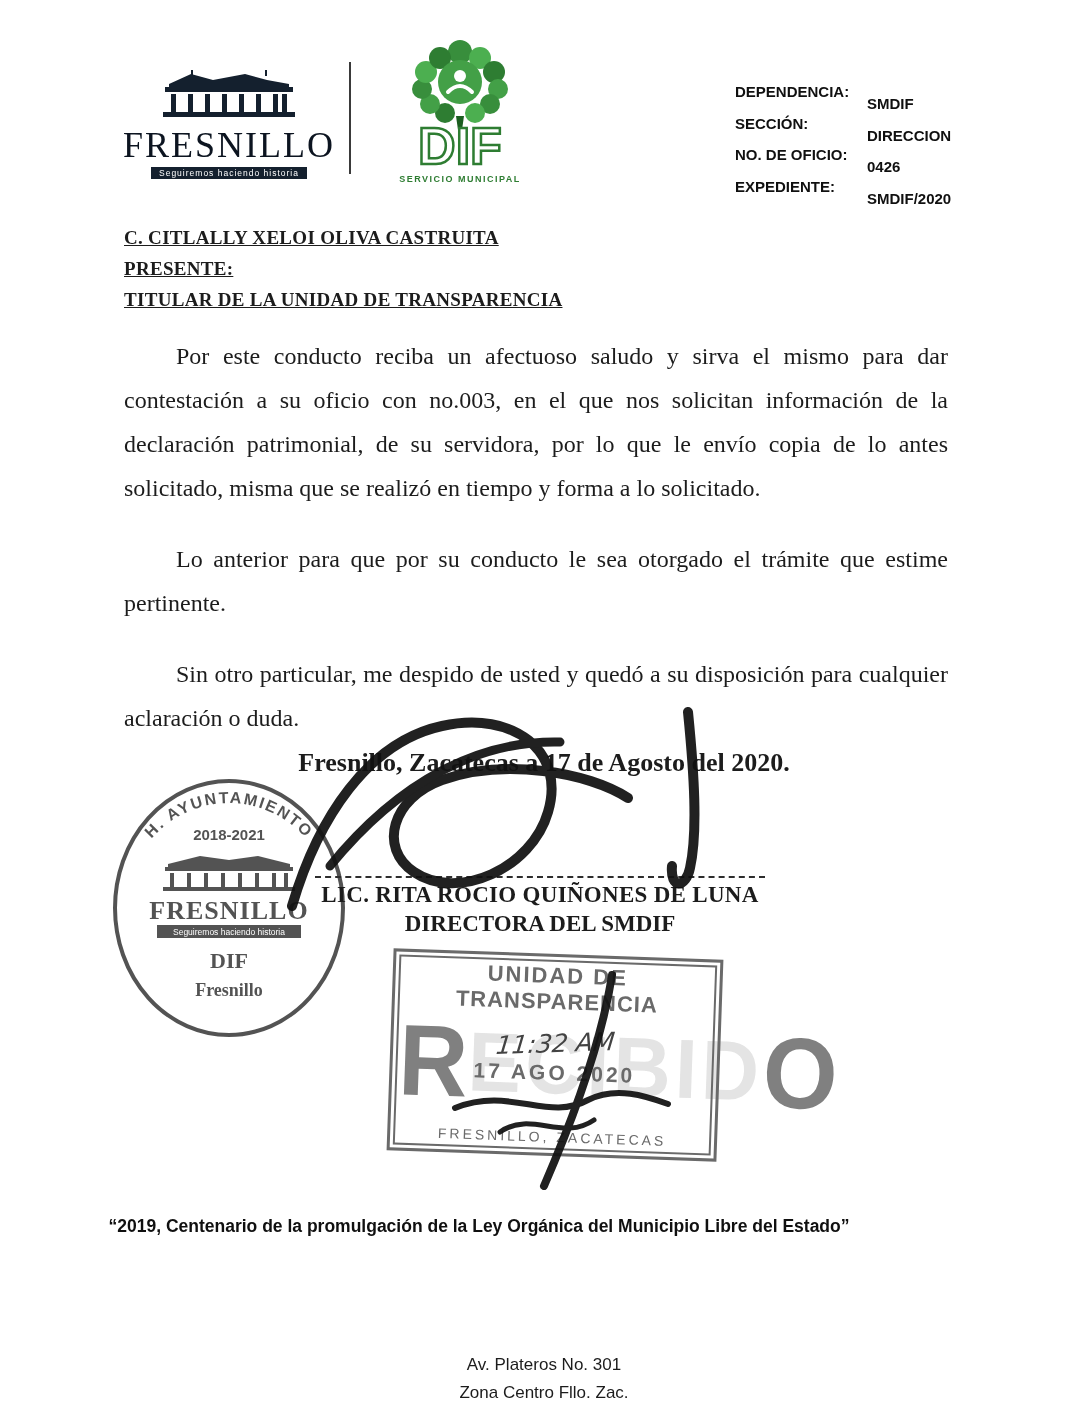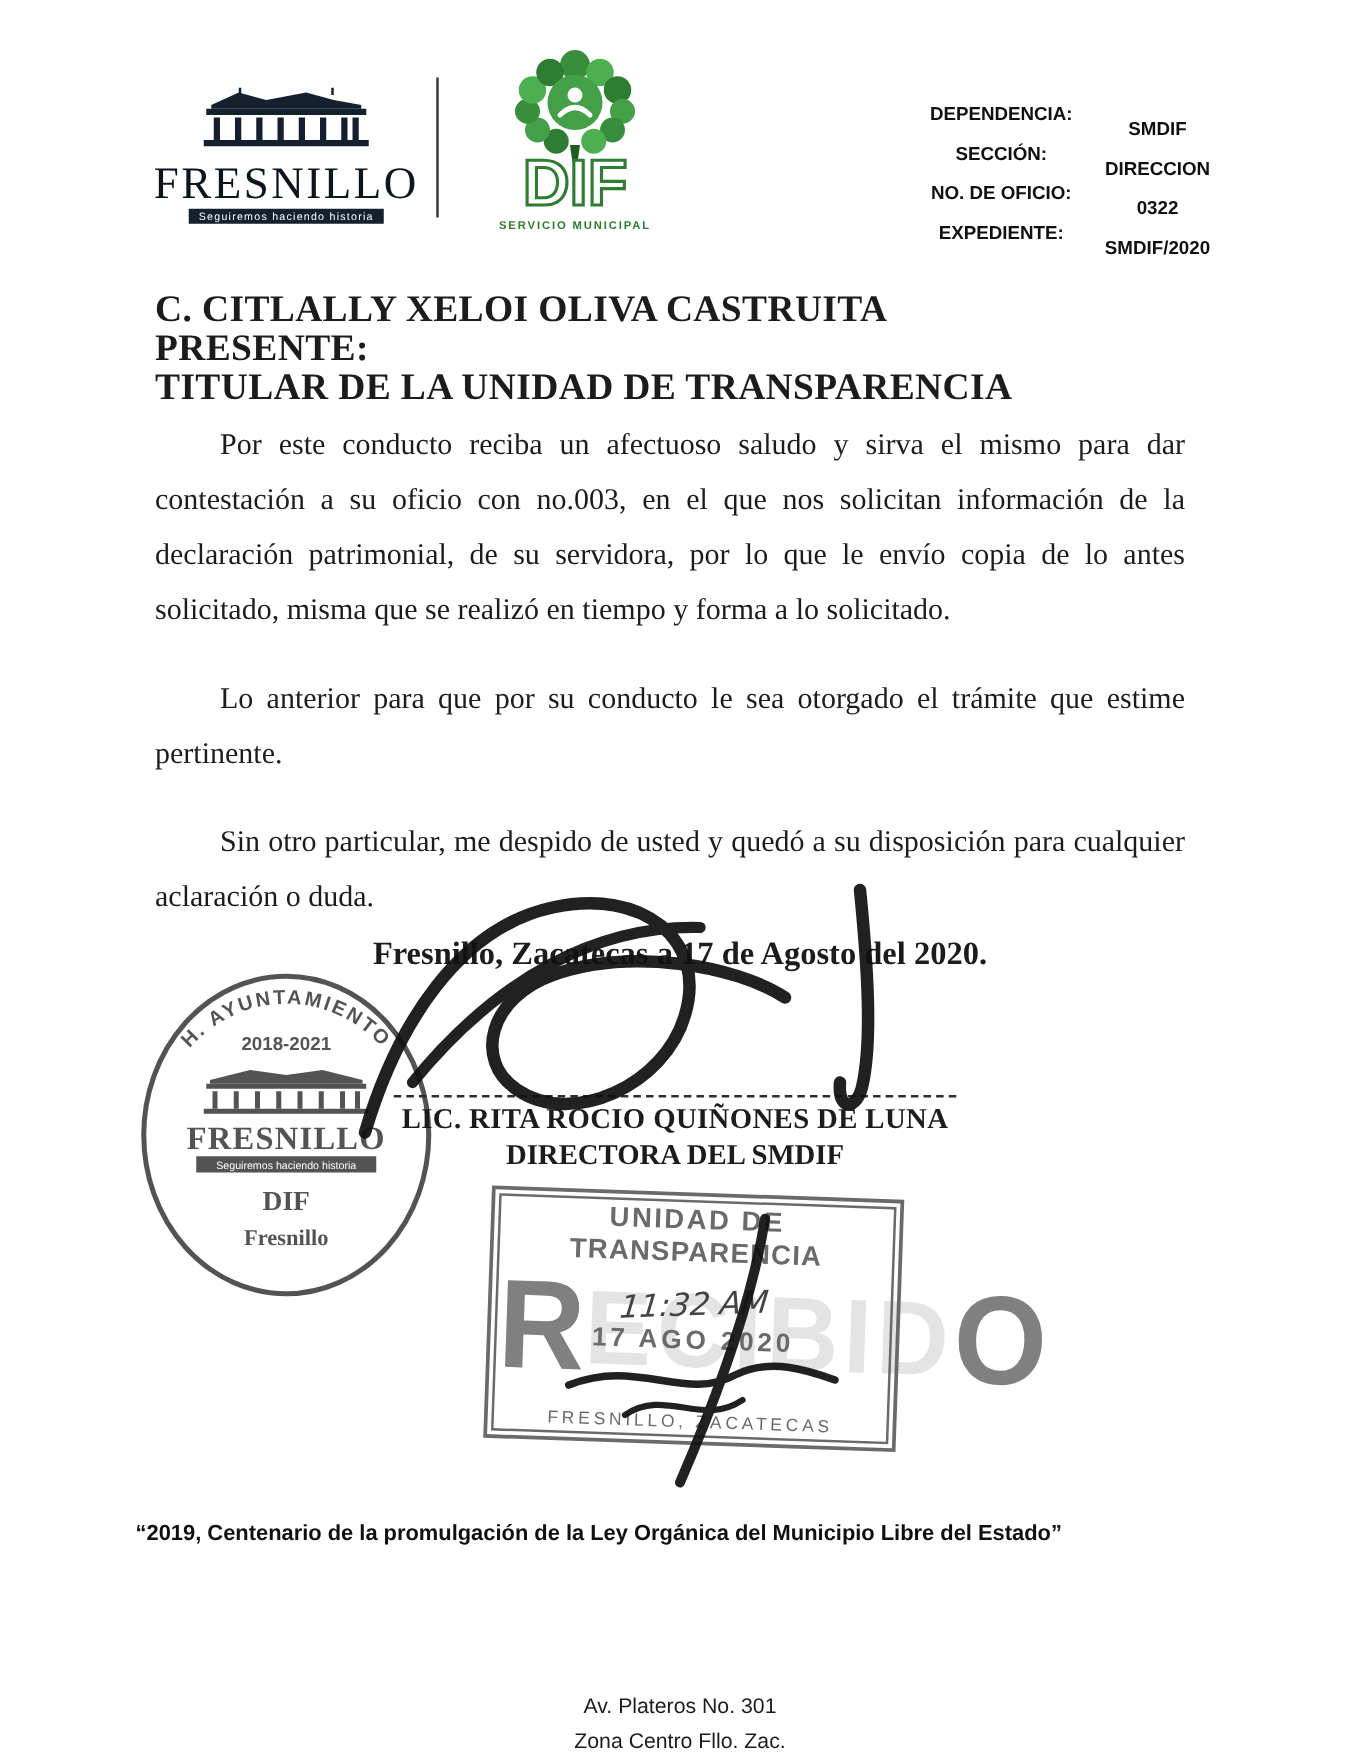--- a/index.html
+++ b/index.html
@@ -11,25 +11,25 @@
   .logo-fresnillo{position:absolute;left:116px;top:70px;width:226px;text-align:center;}
   .logo-fresnillo .name{font-size:36px;letter-spacing:2px;color:#0c1420;line-height:34px;}
   .logo-fresnillo .slogan{display:inline-block;margin-top:2px;background:#14202e;color:#fff;
     font-family:"Liberation Sans",sans-serif;font-size:8.5px;letter-spacing:1px;padding:1px 8px;}
   .header-divider{position:absolute;left:349px;top:62px;width:2px;height:112px;background:#3a3a3a;}
   .logo-dif{position:absolute;left:378px;top:34px;width:164px;text-align:center;}
   .logo-dif .subtitle{font-family:"Liberation Sans",sans-serif;font-size:9px;letter-spacing:1.5px;
     color:#2e7d32;font-weight:bold;margin-top:-4px;}
   .meta-block{position:absolute;left:735px;top:82px;width:250px;
     font-family:"Liberation Sans",sans-serif;font-size:15px;font-weight:bold;color:#101010;}
-  .meta-row{display:flex;line-height:19.5px;text-align:center;}
+  .meta-row{display:flex;line-height:19.5px;}
   .meta-row .lbl{width:132px;}
   .meta-row .val{flex:1;margin-top:12px;}
   
-  .recipient{position:absolute;left:124px;top:232px;font-weight:bold;font-size:30px;line-height:31px;letter-spacing:.3px;}
+  .recipient{position:absolute;left:124px;top:222px;font-weight:bold;font-size:19px;line-height:31px;letter-spacing:.3px;text-decoration:underline;}
   .body-text{position:absolute;left:124px;top:334px;width:824px;font-size:24px;line-height:44px;text-align:justify;}
   .body-text p{margin:0 0 27px 0;text-indent:52px;}
   .date-line{position:absolute;left:0;top:748px;width:1088px;text-align:center;font-weight:bold;font-size:26px;z-index:4;}
   .sig-block{position:absolute;left:240px;top:876px;width:600px;text-align:center;z-index:4;}
   .sig-dash{width:450px;margin:0 auto 2px auto;border-top:2px dashed #2d2d2d;height:0;}
   .sig-name{font-weight:bold;font-size:23px;line-height:29px;letter-spacing:.3px;}
   .sig-title{font-weight:bold;font-size:23px;line-height:29px;}
   
   .round-stamp{position:absolute;left:110px;top:776px;width:238px;height:264px;opacity:.88;z-index:2;}
   .rect-stamp{
@@ -113,21 +113,21 @@
     <div class="meta-row">
       <span class="lbl">DEPENDENCIA:</span>
       <span class="val">SMDIF</span>
     </div>
     <div class="meta-row">
       <span class="lbl">SECCIÓN:</span>
       <span class="val">DIRECCION</span>
     </div>
     <div class="meta-row">
       <span class="lbl">NO. DE OFICIO:</span>
-      <span class="val">0322</span>
+      <span class="val">0426</span>
     </div>
     <div class="meta-row">
       <span class="lbl">EXPEDIENTE:</span>
       <span class="val">SMDIF/2020</span>
     </div>
   </div>
 
   <div class="recipient">
     <div>C. CITLALLY XELOI OLIVA CASTRUITA</div>
     <div>PRESENTE:</div>

